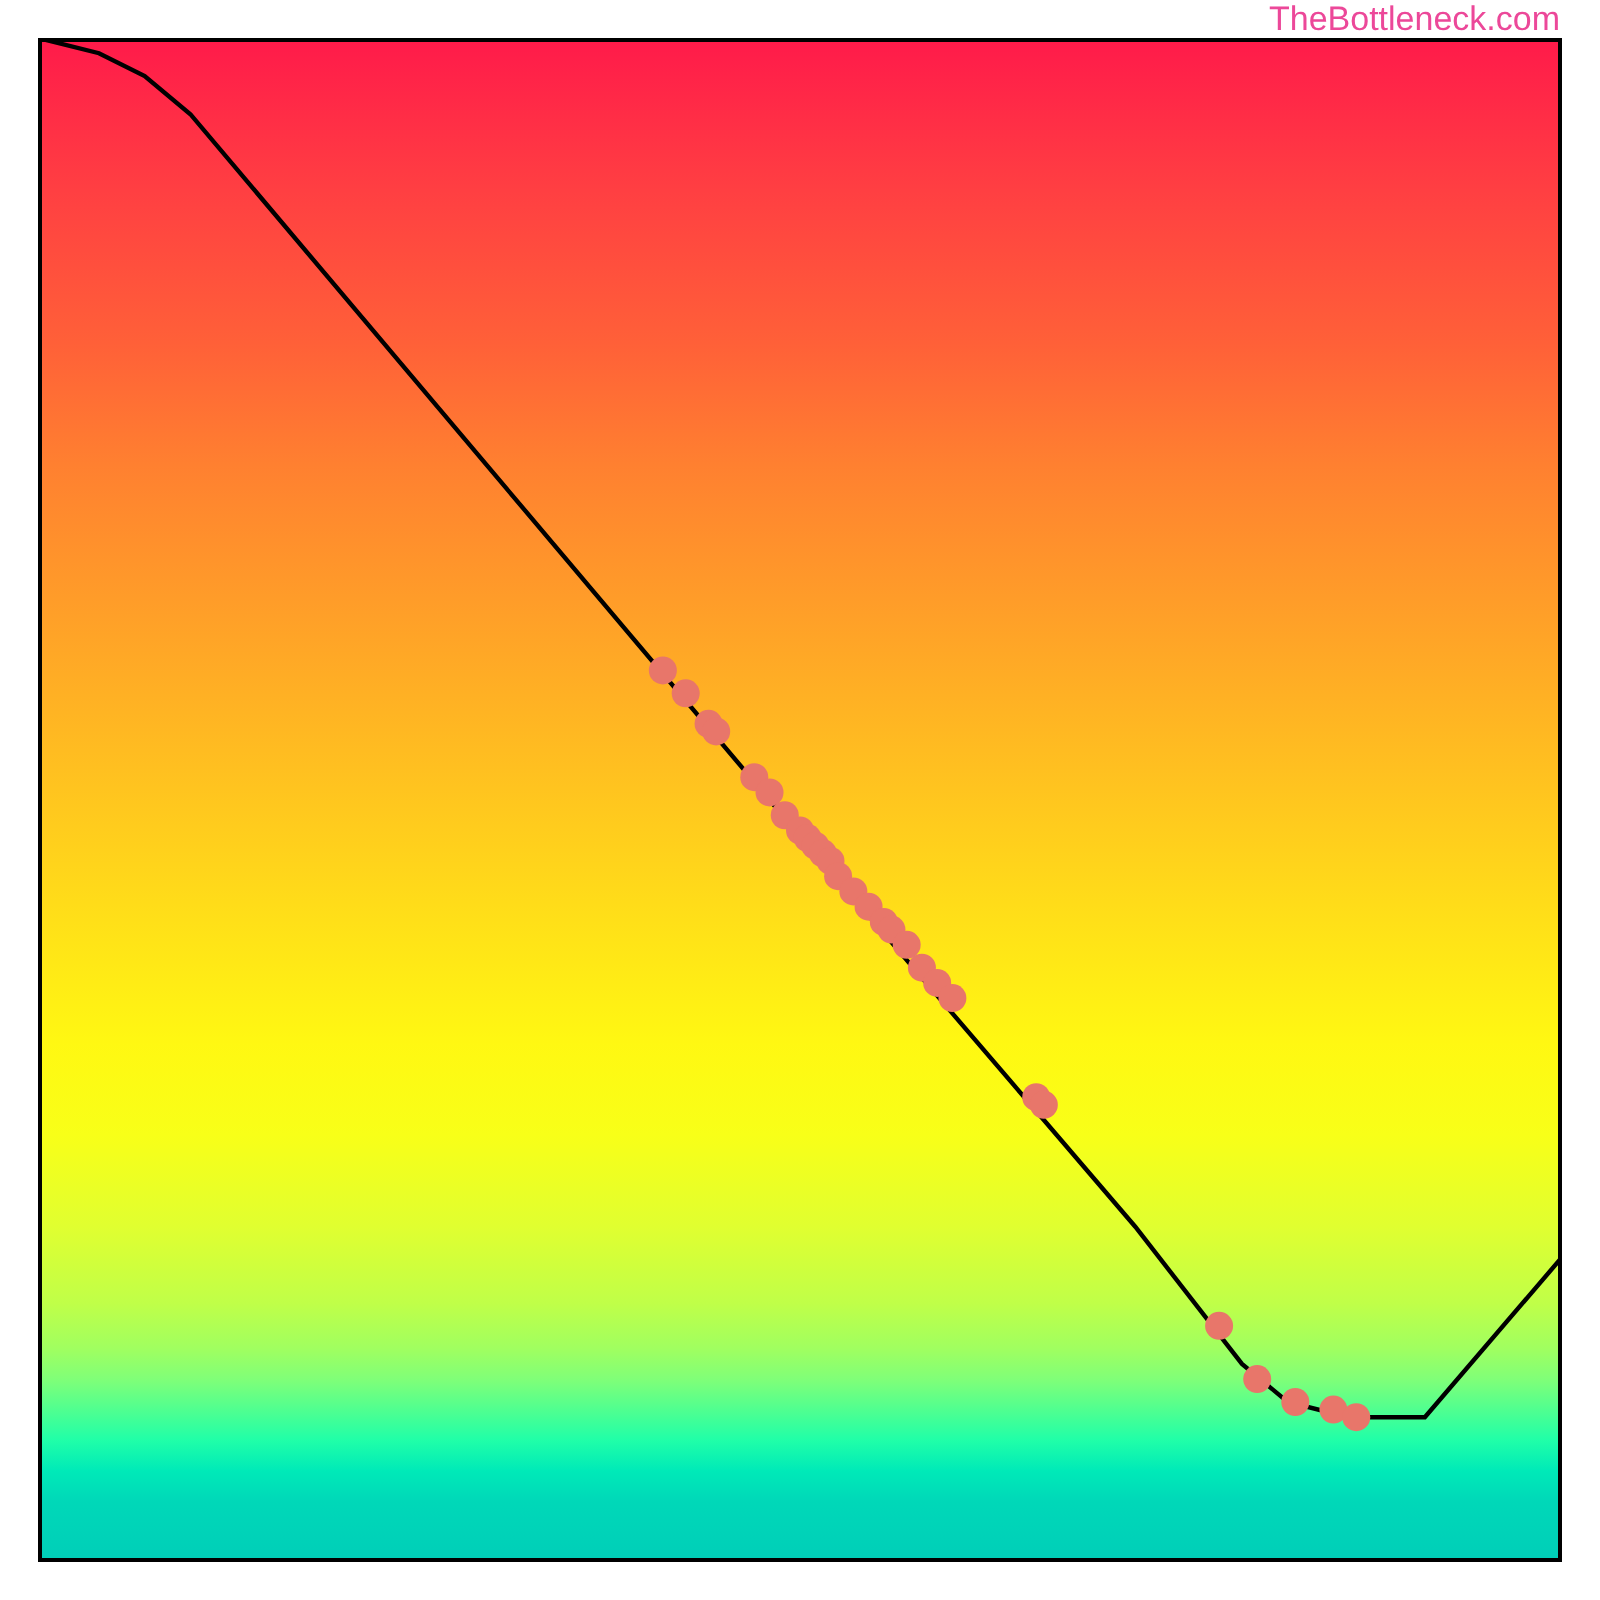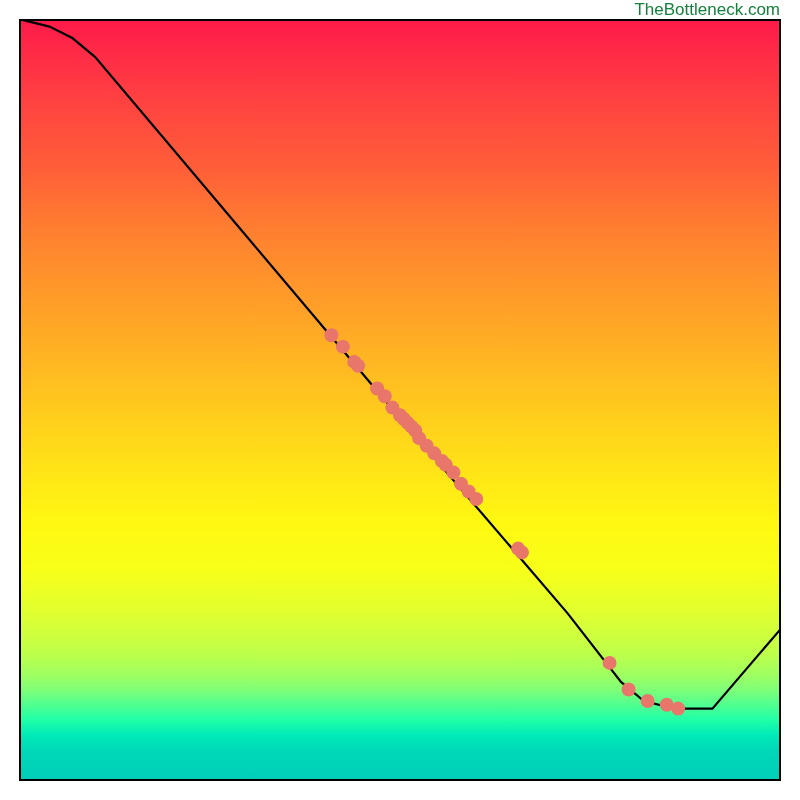--- a/index.html
+++ b/index.html
@@ -28,21 +28,21 @@
       #00eab8 94%,
       #00d8b8 96%,
       #00ceb8 100%);
   }
   .border-top { position:absolute; left:19px; top:19px; width:762px; height:2px; background:#000; }
   .border-bottom { position:absolute; left:19px; top:779px; width:762px; height:2px; background:#000; }
   .border-left { position:absolute; left:19px; top:19px; width:2px; height:762px; background:#000; }
   .border-right { position:absolute; left:779px; top:19px; width:2px; height:762px; background:#000; }
   .watermark {
     position:absolute; top:0px; right:20px;
-    font-size:17px; color:#15803d; font-weight:500;
+    font-size:17px; color:#ec4899; font-weight:500;
   }
   svg.overlay { position:absolute; left:19px; top:19px; width:762px; height:762px; }
 </style>
 </head>
 <body>
 
 <div class="chart-container">
   <div class="plot-area"></div>
   <div class="border-top"></div>
   <div class="border-bottom"></div>

